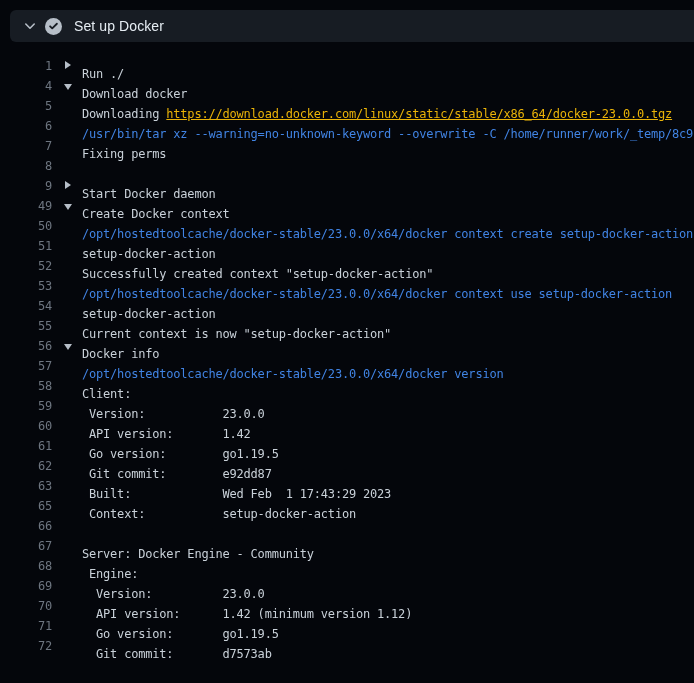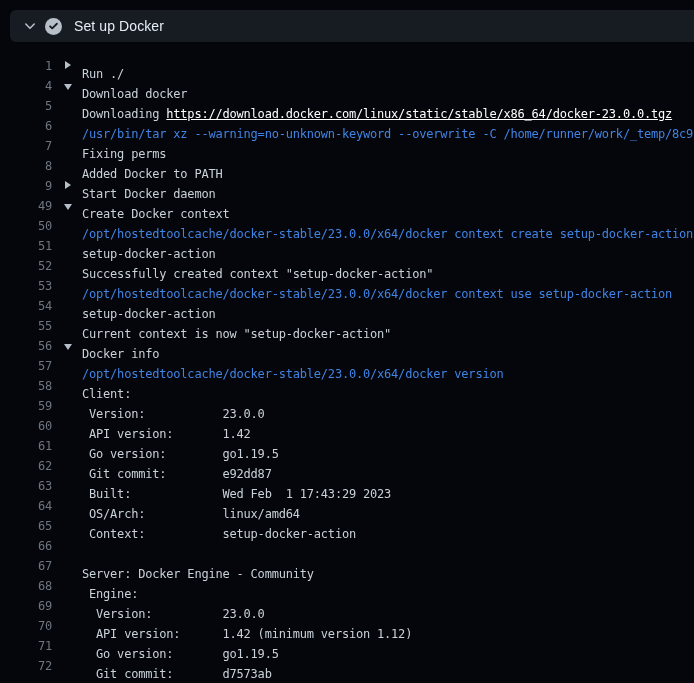--- a/index.html
+++ b/index.html
@@ -45,21 +45,21 @@
     border-left:4.5px solid transparent;border-right:4.5px solid transparent;
     border-top:6.5px solid #b6bec8;
   }
   .tri-right{
     position:absolute;left:13px;top:5px;width:0;height:0;
     border-top:4.5px solid transparent;border-bottom:4.5px solid transparent;
     border-left:6.5px solid #b6bec8;
   }
   .txt{white-space:pre;flex:none;margin-top:8px;}
   .cmd{color:#4184e4;}
-  .lnk{color:#ffffff;text-decoration:underline;cursor:pointer;}
+  .lnk{color:#eab308;text-decoration:underline;cursor:pointer;}
   .grp{cursor:pointer;}
 </style>
 </head>
 <body>
 
 <div class="step-header">
   <button class="chev-btn">
     <span style="display:flex;">
       <svg width="14" height="14" viewBox="0 0 16 16">
         <path d="M3.2 5.7 L8 10.5 L12.8 5.7" fill="none" stroke="#b7bfc8" stroke-width="1.8" stroke-linecap="round" stroke-linejoin="round"></path>
@@ -102,21 +102,20 @@
       <span class="txt cmd">/usr/bin/tar xz --warning=no-unknown-keyword --overwrite -C /home/runner/work/_temp/8c91</span>
     </div>
     <div class="row">
       <span class="num">7</span>
       <span class="marker"></span>
       <span class="txt">Fixing perms</span>
     </div>
     <div class="row">
       <span class="num">8</span>
       <span class="marker"></span>
-      <span class="txt">Added Docker to PATH</span>
     </div>
     <div class="row grp">
       <span class="num">9</span>
       <span class="marker">
         <span class="tri-right"></span>
       </span>
       <span class="txt">Start Docker daemon</span>
     </div>
     <div class="row grp">
       <span class="num">49</span>
@@ -189,25 +188,20 @@
     </div>
     <div class="row">
       <span class="num">62</span>
       <span class="marker"></span>
       <span class="txt"> Git commit:        e92dd87</span>
     </div>
     <div class="row">
       <span class="num">63</span>
       <span class="marker"></span>
       <span class="txt"> Built:             Wed Feb  1 17:43:29 2023</span>
-    </div>
-    <div class="row">
-      <span class="num">64</span>
-      <span class="marker"></span>
-      <span class="txt"> OS/Arch:           linux/amd64</span>
     </div>
     <div class="row">
       <span class="num">65</span>
       <span class="marker"></span>
       <span class="txt"> Context:           setup-docker-action</span>
     </div>
     <div class="row">
       <span class="num">66</span>
       <span class="marker"></span>
       <span class="txt"></span>

